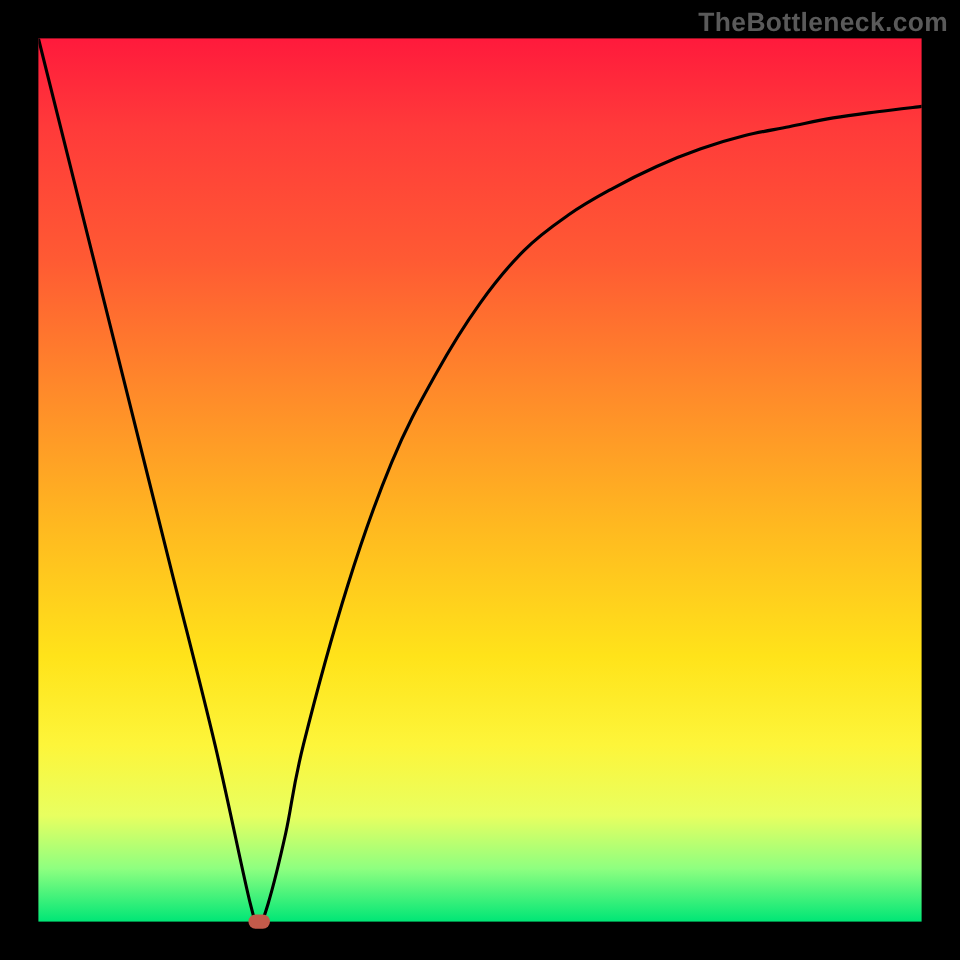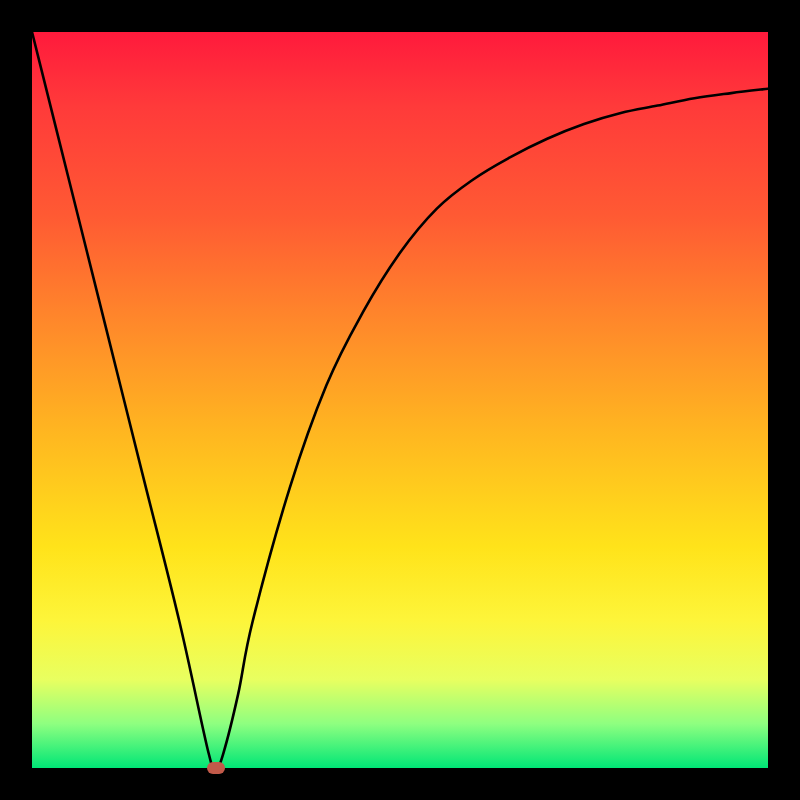--- a/index.html
+++ b/index.html
@@ -71,14 +71,15 @@
   <div class="plot-area">
 
     <svg class="curve" viewBox="0 0 736 736" preserveAspectRatio="none">
       <path id="curve-path" fill="none" stroke="#000" stroke-width="2.6" stroke-linejoin="round" stroke-linecap="round" d="M 0 0 C 6.6240000000000006 26.495999999999988, 23.552000000000003 94.20799999999993, 36.800000000000004 147.19999999999993 C 50.048 200.19199999999995, 60.35200000000001 241.40800000000002, 73.60000000000001 294.40000000000003 C 86.84800000000001 347.39200000000005, 97.15199999999999 388.608, 110.39999999999999 441.59999999999997 C 123.648 494.5919999999999, 135.2768 538.4576, 147.20000000000002 588.8 C 159.12320000000003 639.1424, 170.016 694.784, 176.64 721.28 C 183.26399999999998 747.776, 181.3504 736, 184 736 C 186.6496 736, 187.3856 734.528, 191.36 721.28 C 195.33440000000002 708.0319999999999, 200.78080000000003 686.2464, 206.08 662.4 C 211.3792 638.5536, 211.5264 625.8943999999999, 220.79999999999998 588.8 C 230.07359999999997 551.7056, 244.35199999999995 498.7136, 257.59999999999997 456.32 C 270.84799999999996 413.9264, 281.15200000000004 385.0752, 294.40000000000003 353.28 C 307.648 321.48479999999995, 317.952 303.52639999999997, 331.2 279.68 C 344.448 255.83360000000002, 354.752 239.34720000000007, 368 220.80000000000007 C 381.248 202.25280000000006, 391.552 189.888, 404.8 176.64 C 418.048 163.39199999999997, 428.352 156.47359999999992, 441.59999999999997 147.19999999999993 C 454.84799999999996 137.92639999999994, 465.15200000000004 132.4064, 478.40000000000003 125.12 C 491.648 117.83360000000002, 501.95199999999994 112.68160000000003, 515.1999999999999 106.72000000000003 C 528.448 100.75840000000002, 538.752 96.6368, 552 92 C 565.248 87.3632, 575.552 84.27200000000003, 588.8000000000001 80.96000000000004 C 602.0480000000001 77.64800000000004, 612.3520000000001 76.24960000000003, 625.6 73.60000000000002 C 638.848 70.95040000000002, 649.152 68.49216000000001, 662.4 66.24000000000001 C 675.6479999999999 63.98784, 685.9519999999999 62.810239999999965, 699.1999999999999 61.087999999999965 C 712.448 59.365759999999966, 729.376 57.46688000000002, 736 56.672000000000025"></path>
     </svg>
 
     <div class="marker" id="min-marker" style="left: 184px; top: 736px; background: rgb(194, 90, 74);"></div>
 
   </div>
 
+  <div class="watermark">TheBottleneck.com</div>
 
 </div>
 
 </body></html>

